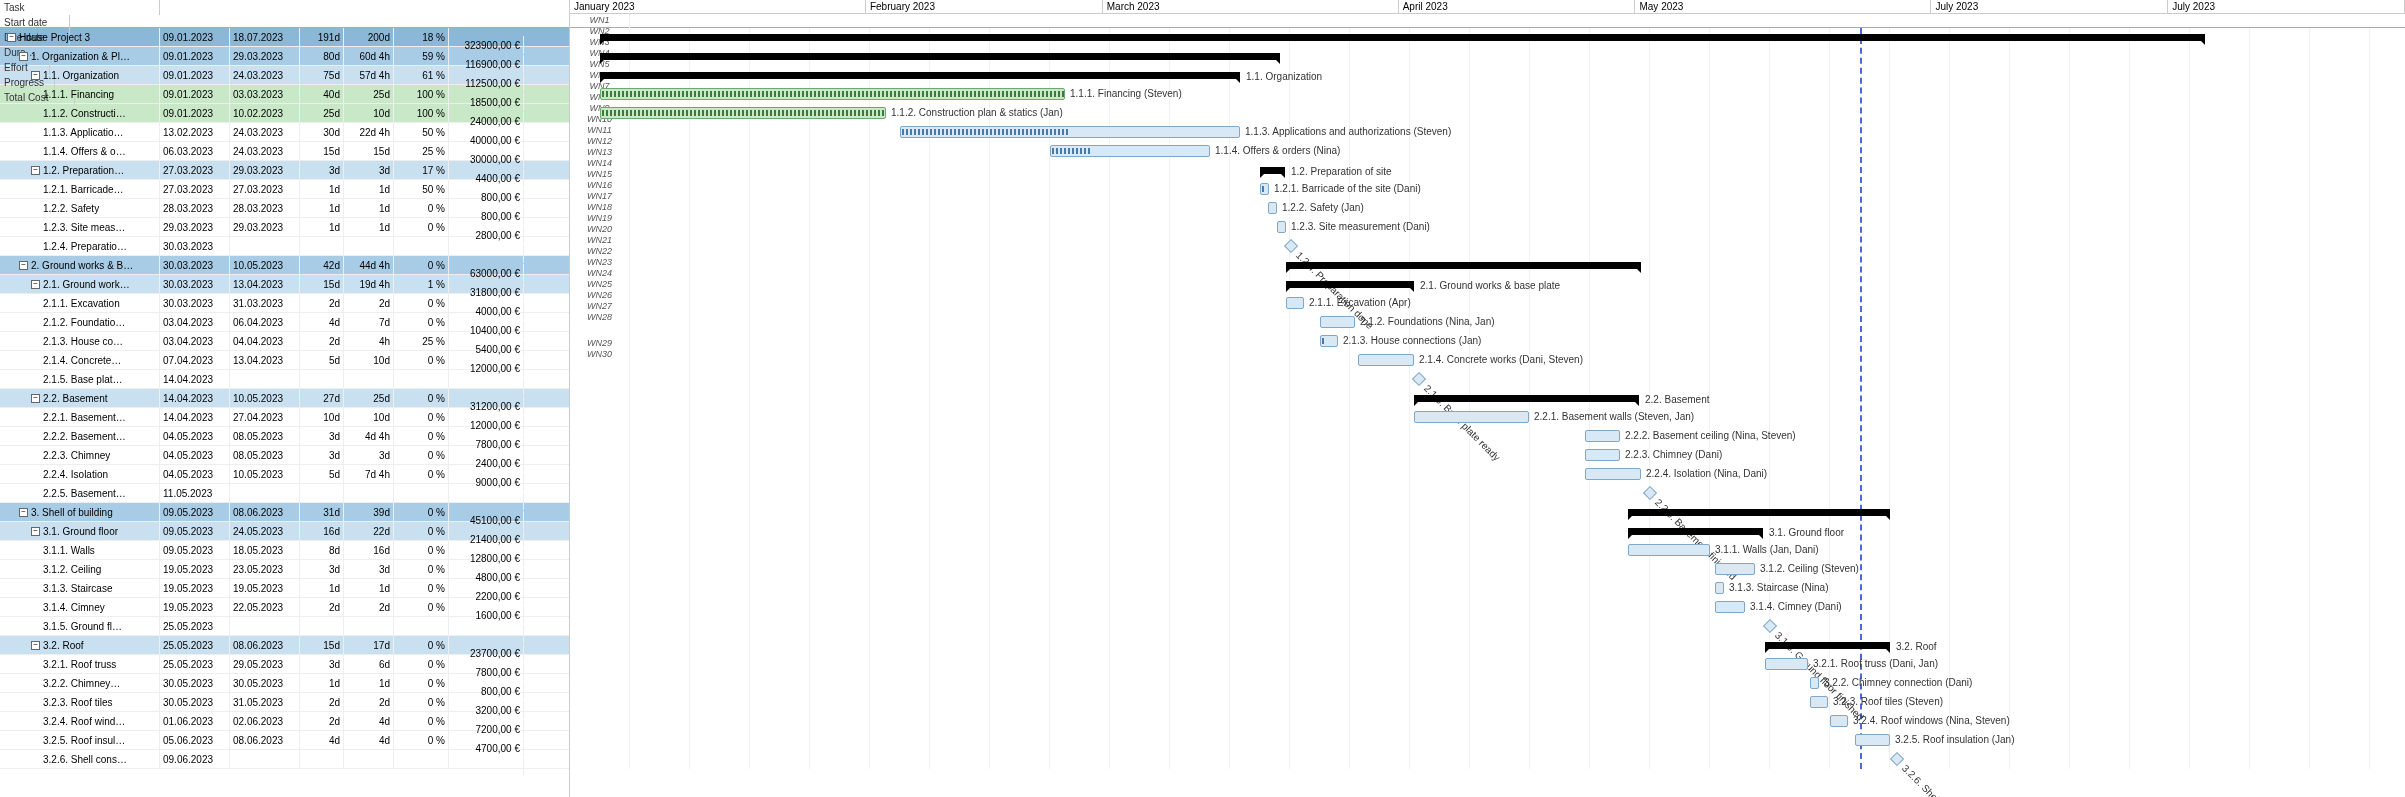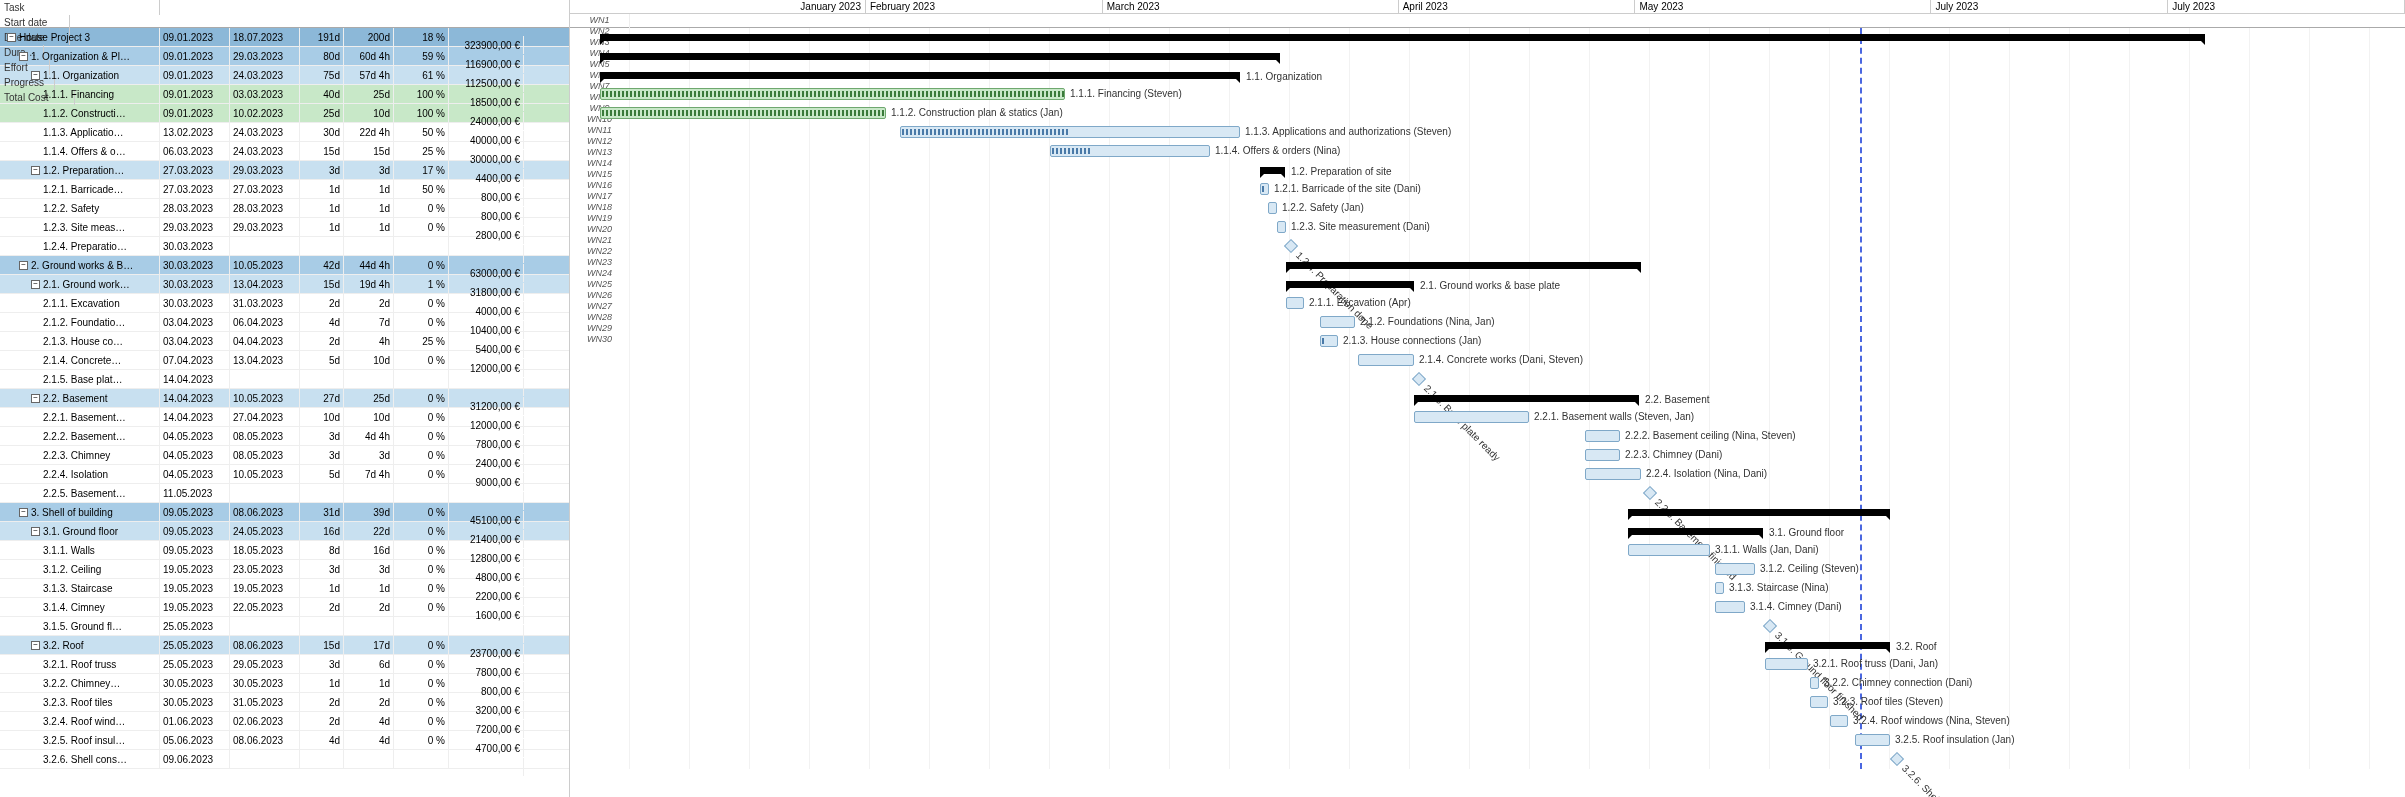--- a/index.html
+++ b/index.html
@@ -562,21 +562,21 @@
           <div class="td td-eff"></div>
           <div class="td td-prog"></div>
           <div class="td td-cost"></div>
         </div>
       </div>
   </div>
 
   <div class="right-pane">
     <div class="timeline-header">
       <div class="month-row" id="month-row">
-          <div class="month-cell" style="width: 300px; text-align: right;">January 2023</div>
+          <div class="month-cell" style="width: 300px;">January 2023</div>
           <div class="month-cell" style="width: 240px;">February 2023</div>
           <div class="month-cell" style="width: 300px;">March 2023</div>
           <div class="month-cell" style="width: 240px;">April 2023</div>
           <div class="month-cell" style="width: 300px;">May 2023</div>
           <div class="month-cell" style="width: 240px;">July 2023</div>
           <div class="month-cell" style="width: 240px;">July 2023</div>
         </div>
       <div class="week-row" id="week-row">
           <div class="week-cell" style="width: 60px;">WN1</div>
           <div class="week-cell" style="width: 60px;">WN2</div>
@@ -599,21 +599,21 @@
           <div class="week-cell" style="width: 60px;">WN19</div>
           <div class="week-cell" style="width: 60px;">WN20</div>
           <div class="week-cell" style="width: 60px;">WN21</div>
           <div class="week-cell" style="width: 60px;">WN22</div>
           <div class="week-cell" style="width: 60px;">WN23</div>
           <div class="week-cell" style="width: 60px;">WN24</div>
           <div class="week-cell" style="width: 60px;">WN25</div>
           <div class="week-cell" style="width: 60px;">WN26</div>
           <div class="week-cell" style="width: 60px;">WN27</div>
           <div class="week-cell" style="width: 60px;">WN28</div>
-          <div class="week-cell" style="width: 60px;">WN29</div>
+          <div class="week-cell" style="width: 60px; margin-top: 15px;">WN29</div>
           <div class="week-cell" style="width: 60px;">WN30</div>
         </div>
     </div>
     <div class="timeline-body" id="timeline-body" style="height: 741px;">
       <div class="grid-cols" id="grid-cols">
           <div class="grid-col" style="width: 60px;"></div>
           <div class="grid-col" style="width: 60px;"></div>
           <div class="grid-col" style="width: 60px;"></div>
           <div class="grid-col" style="width: 60px;"></div>
           <div class="grid-col" style="width: 60px;"></div>

